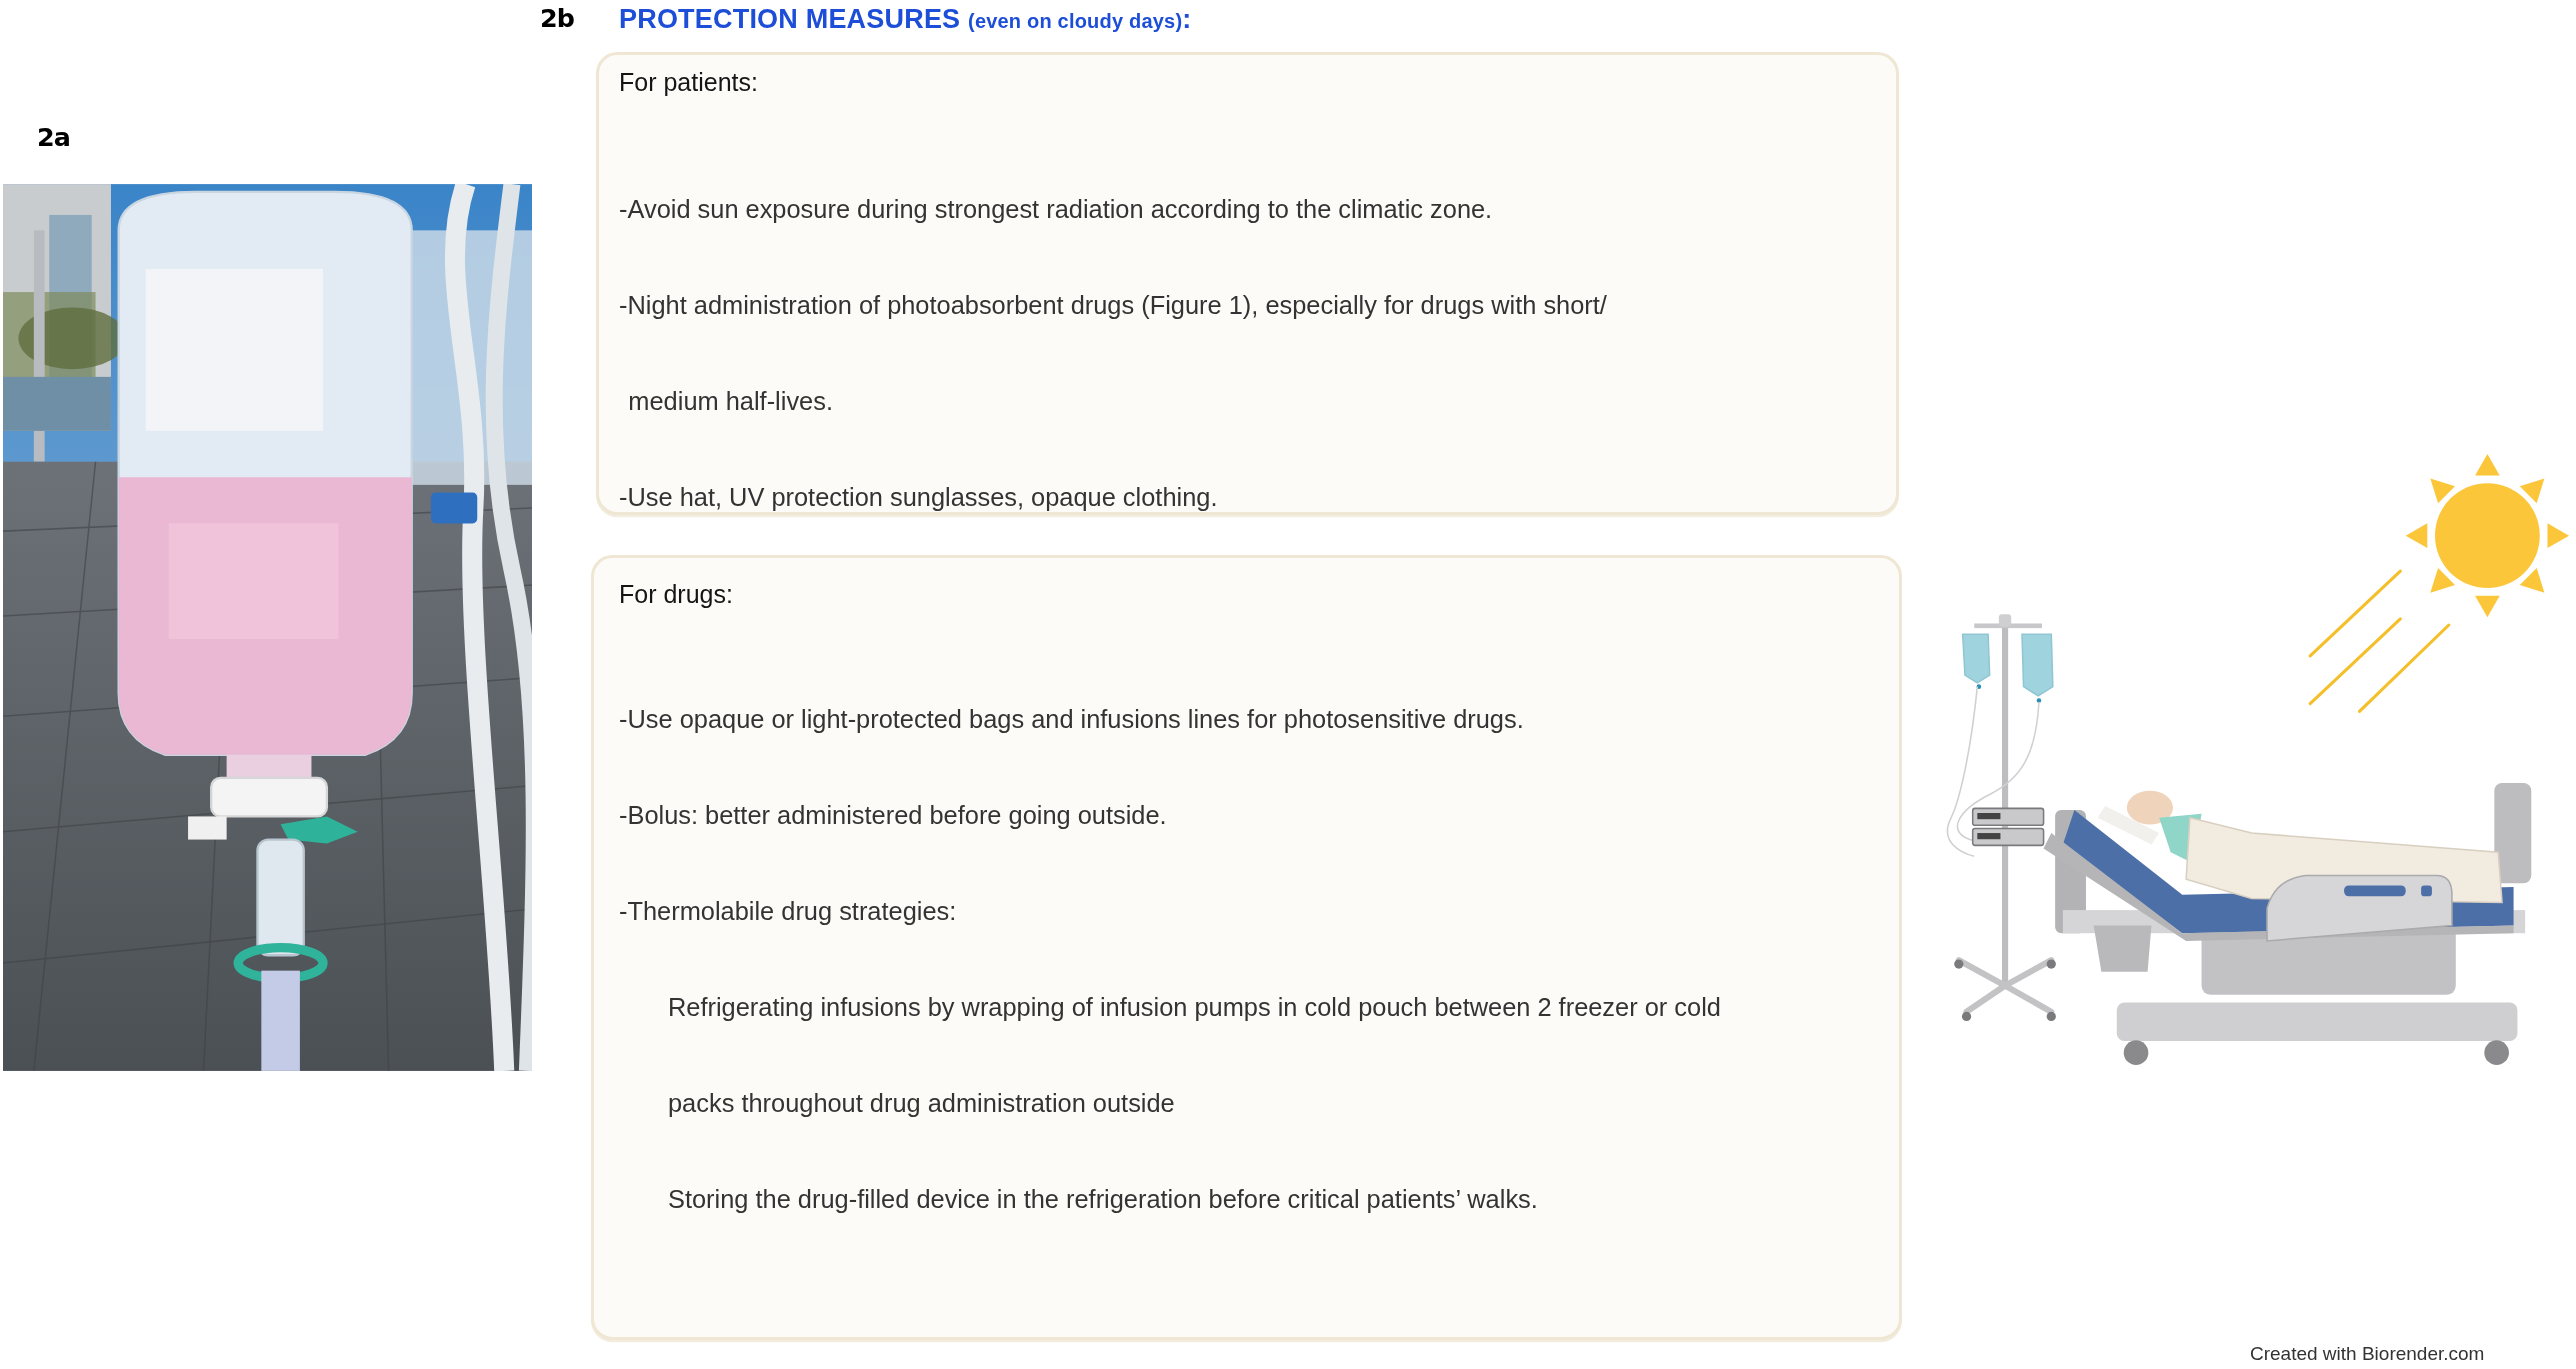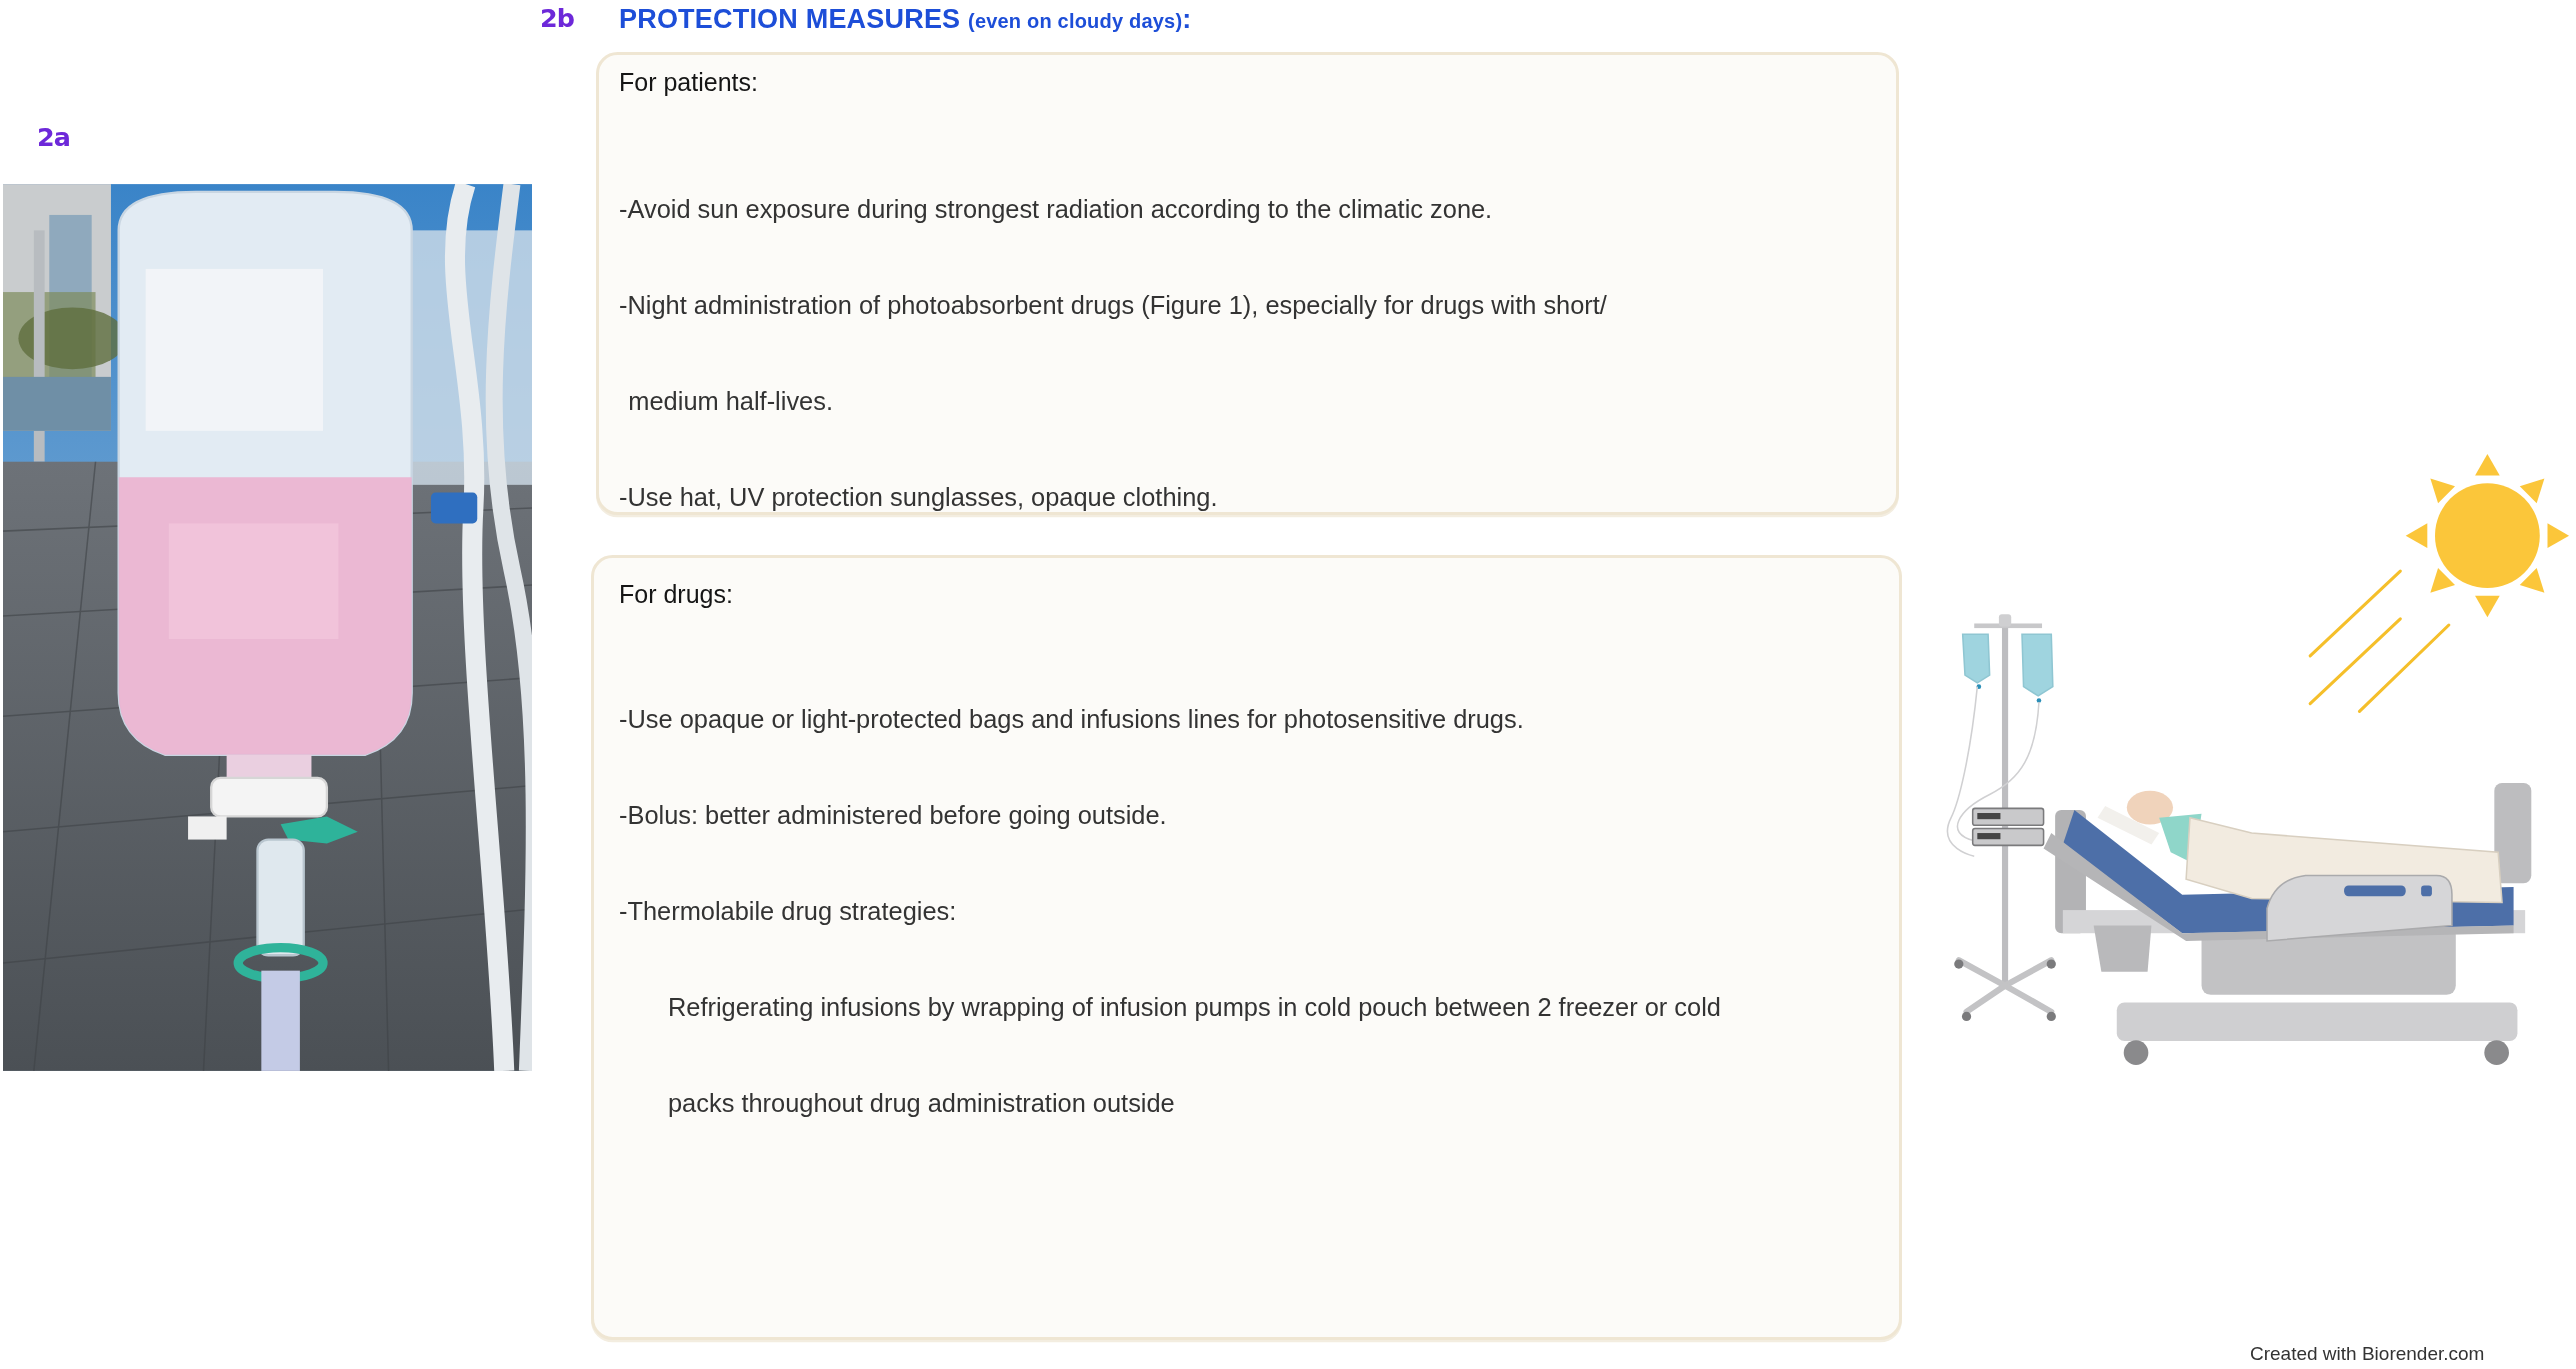--- a/index.html
+++ b/index.html
@@ -1,19 +1,19 @@
 <!DOCTYPE html>
 <html style="font-size:12.3px"><head>
   <meta charset="utf-8">
   <style>
     html, body { margin:0; padding:0; background:#ffffff; }
     body { width:2576px; height:1369px; position:relative; overflow:hidden;
            font-family:"Liberation Sans", sans-serif; color:#2e2e2e; }
     .abs { position:absolute; }
-    .panel-label { font-family:"DejaVu Sans", sans-serif; font-weight:bold; font-size:25.4px; color:#6d28d9; letter-spacing:-0.8px; }
+    .panel-label { font-family:"DejaVu Sans", sans-serif; font-weight:bold; font-size:25.4px; color:#000000; letter-spacing:-0.8px; }
     .title { font-weight:bold; font-size:27px; color:#1d4ed8; letter-spacing:0.2px; }
     .title small { font-size:20px; font-weight:bold; }
     .box { position:absolute; background:#fcfbf8; border:3.1px solid #efe6d3; border-radius:21.6px;
            box-shadow:0 2.3px 0 #f3ede0; box-sizing:border-box; }
     .box-heading { position:absolute; font-weight:normal; font-size:25px; color:#151515; }
     .lines { position:absolute; font-size:25.4px; line-height:32px; color:#333; white-space:pre; }
     .lines div { white-space:pre; }
     .ind1 { padding-left:2.3px; }
     .ind2 { padding-left:49px; }
     .photo { position:absolute; left:3.1px; top:184px; width:529px; height:887px; overflow:hidden; }
@@ -101,20 +101,21 @@
 </div>
 
 <div class="box" style="left:591px; top:555px; width:1311px; height:785px;"></div>
 <div class="box-heading" style="left:619px; top:580px;">For drugs:</div>
 <div class="lines" style="left:619px; top:639px;">
   <div>-Use opaque or light-protected bags and infusions lines for photosensitive drugs.</div>
   <div>-Bolus: better administered before going outside.</div>
   <div>-Thermolabile drug strategies:</div>
   <div class="ind2">Refrigerating infusions by wrapping of infusion pumps in cold pouch between 2 freezer or cold</div>
   <div class="ind2">packs throughout drug administration outside</div>
+  <div class="ind2">Storing the drug-filled device in the refrigeration before critical patients’ walks.</div>
   
   
   
   
   
   
   
   
   
   

